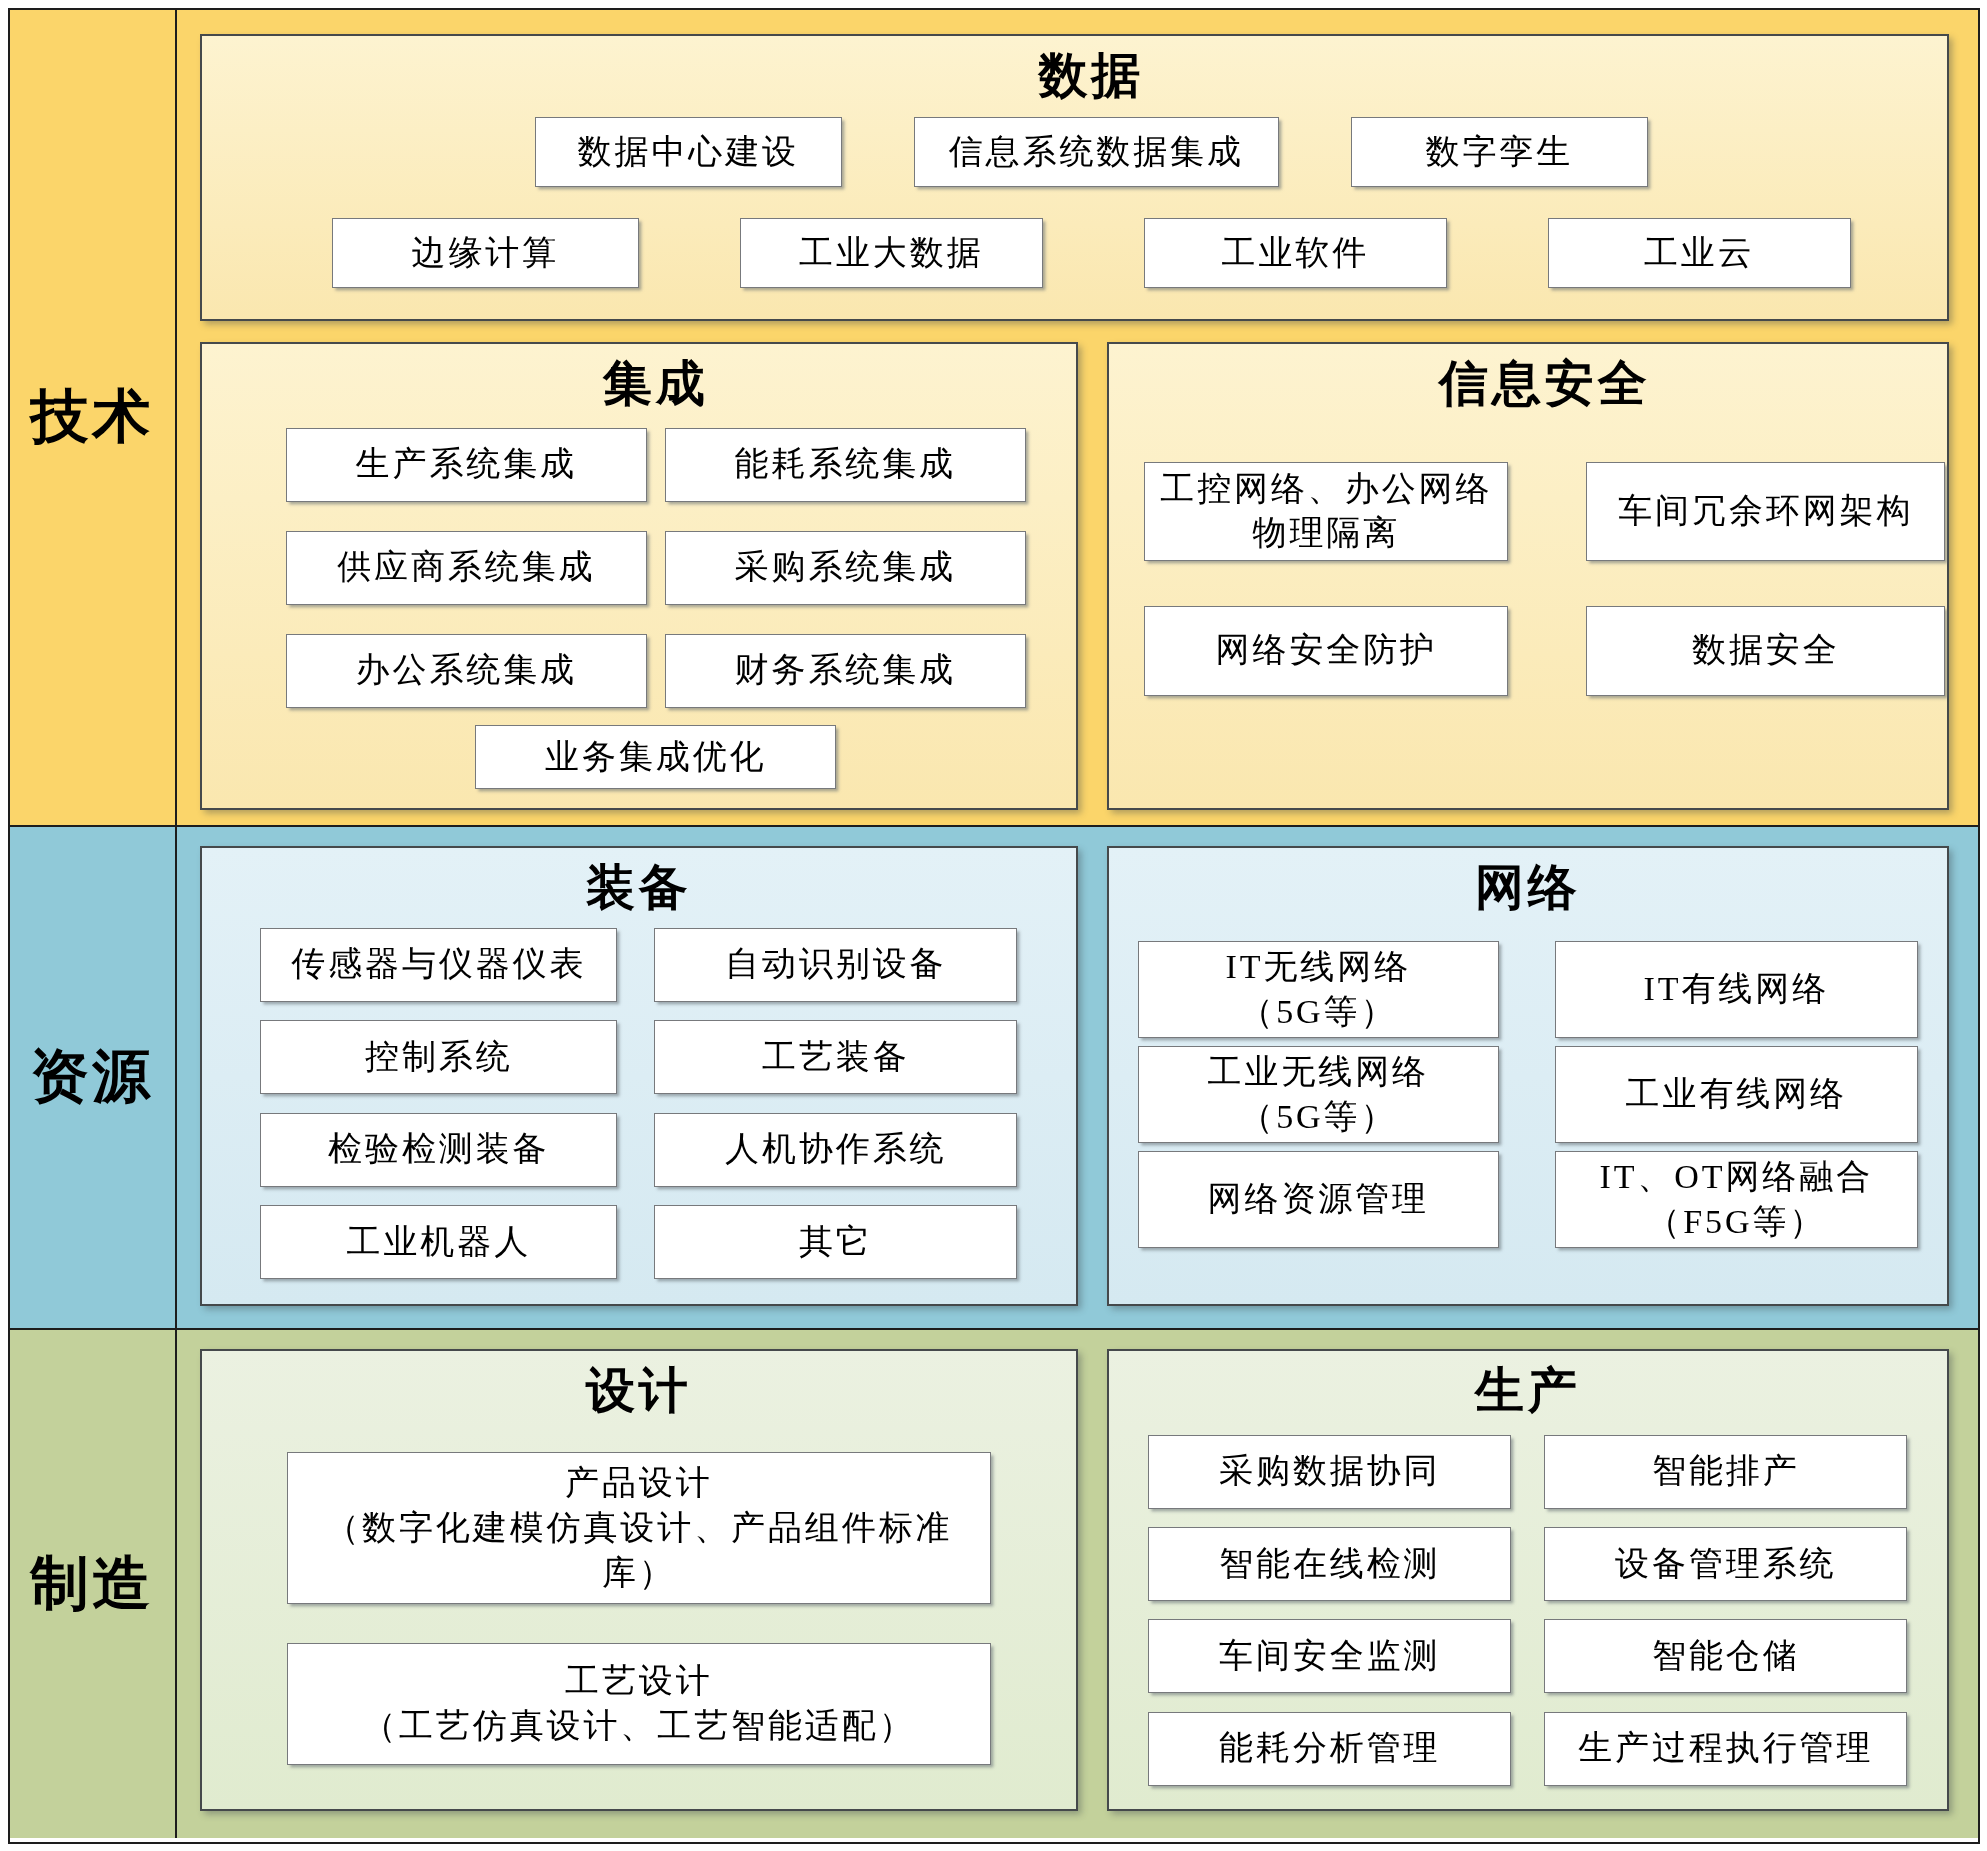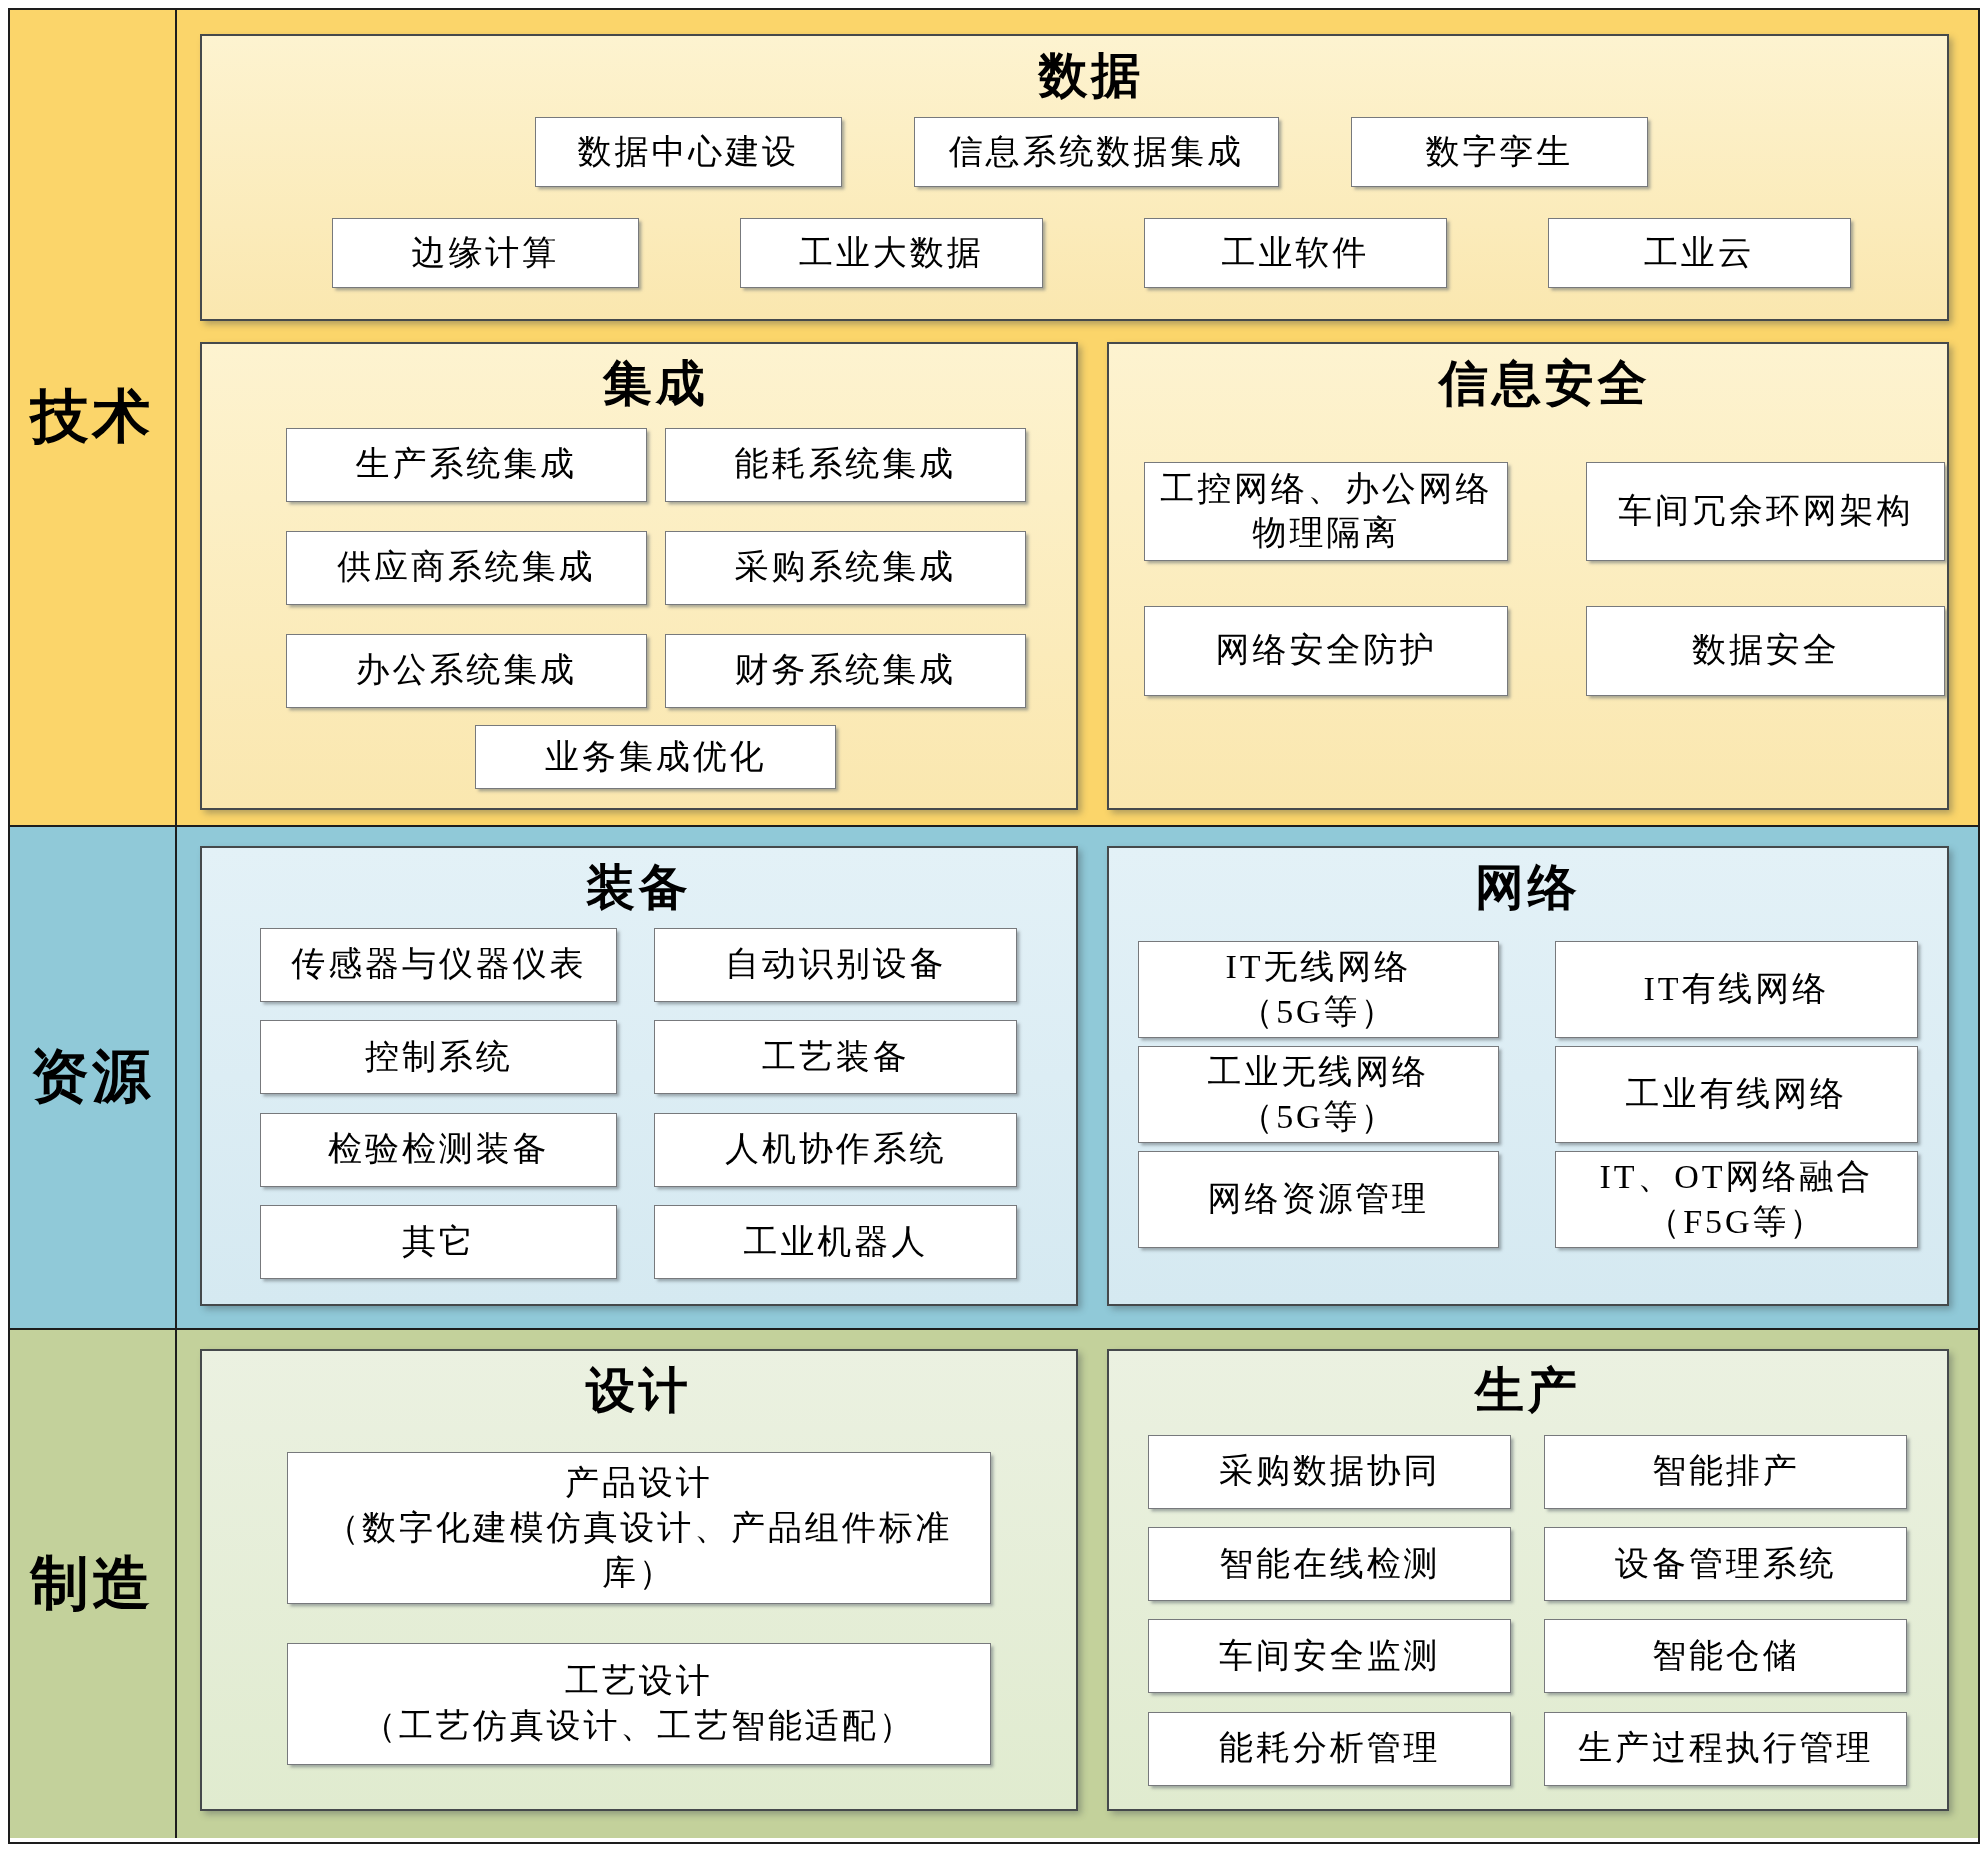--- a/index.html
+++ b/index.html
@@ -157,22 +157,22 @@
 
         <section class="panel panel-blue panel-equipment">
           <div class="panel-title">装备</div>
           <div class="grid grid-equipment">
             <div class="box">传感器与仪器仪表</div>
             <div class="box">自动识别设备</div>
             <div class="box">控制系统</div>
             <div class="box">工艺装备</div>
             <div class="box">检验检测装备</div>
             <div class="box">人机协作系统</div>
+            <div class="box">工业机器人</div>
             <div class="box">其它</div>
-            <div class="box">工业机器人</div>
           </div>
         </section>
 
         <section class="panel panel-blue panel-network">
           <div class="panel-title">网络</div>
           <div class="grid grid-network">
             <div class="box">IT无线网络
 （5G等）</div>
             <div class="box">IT有线网络</div>
             <div class="box">工业无线网络

